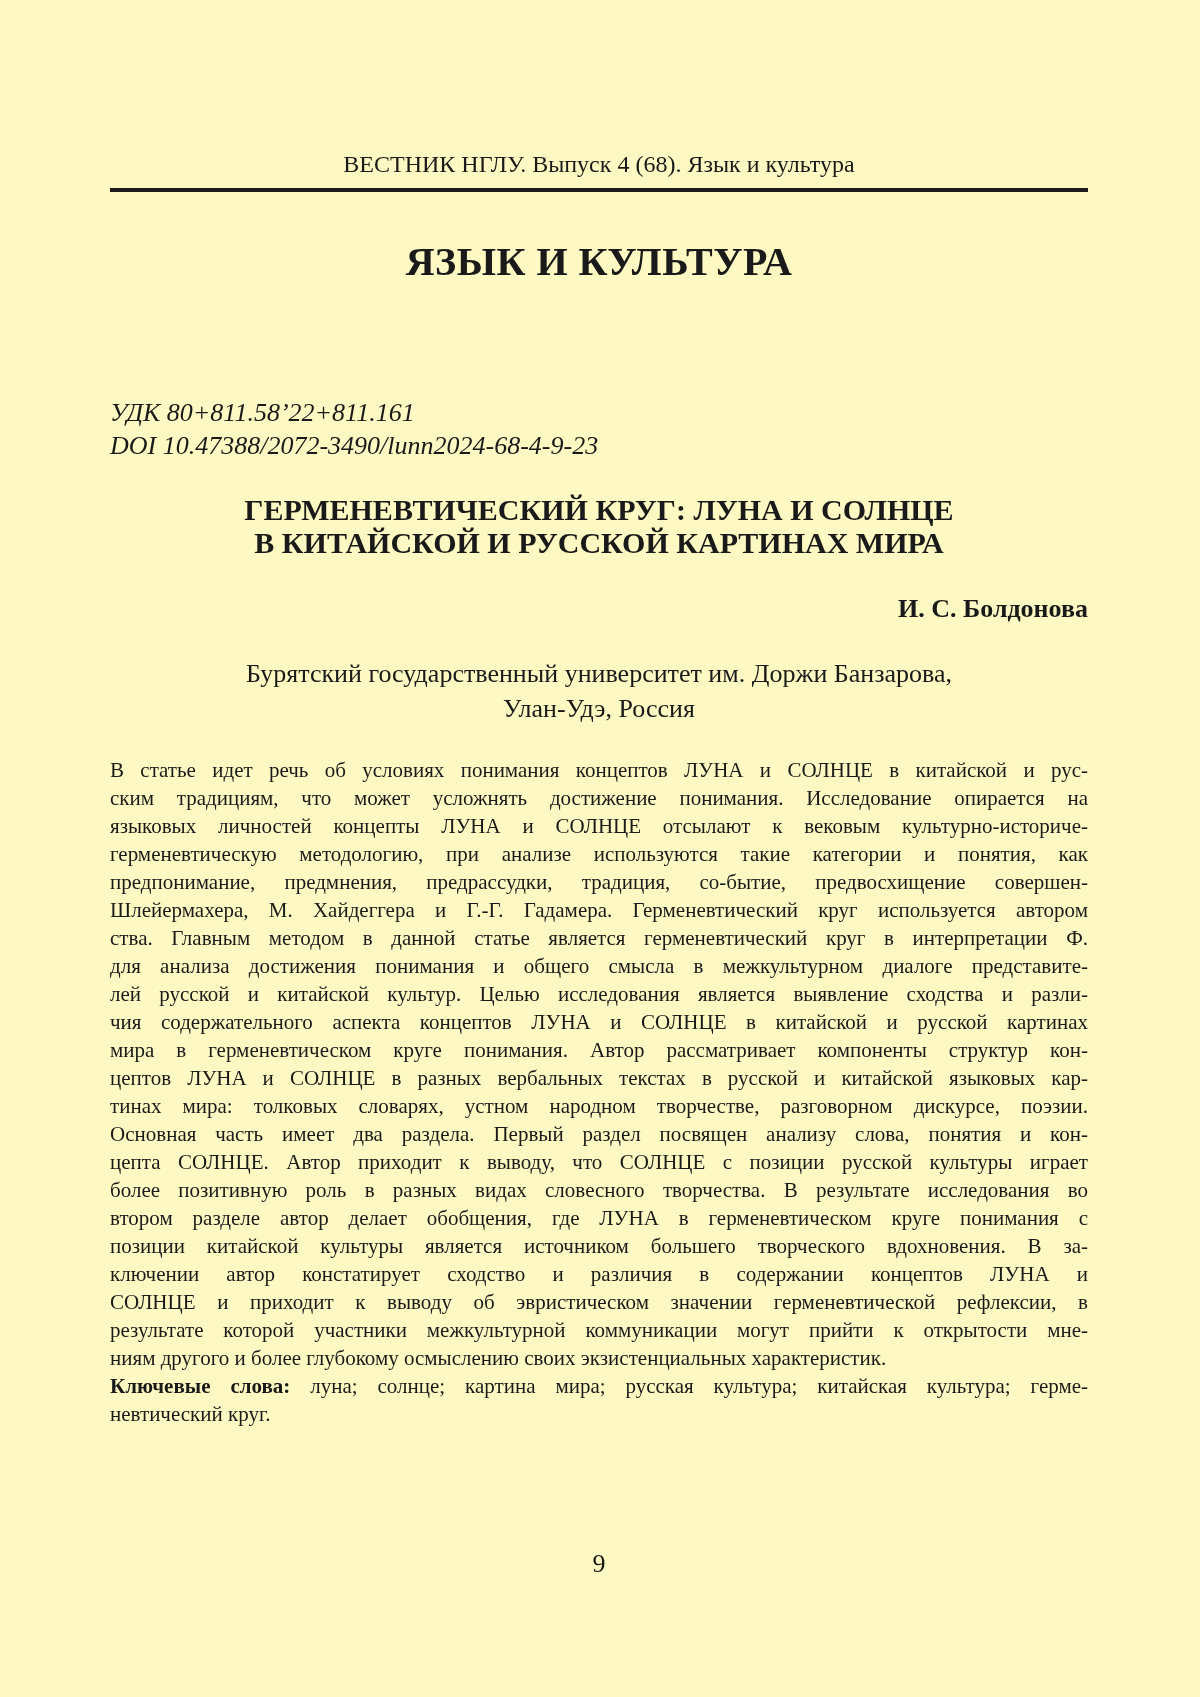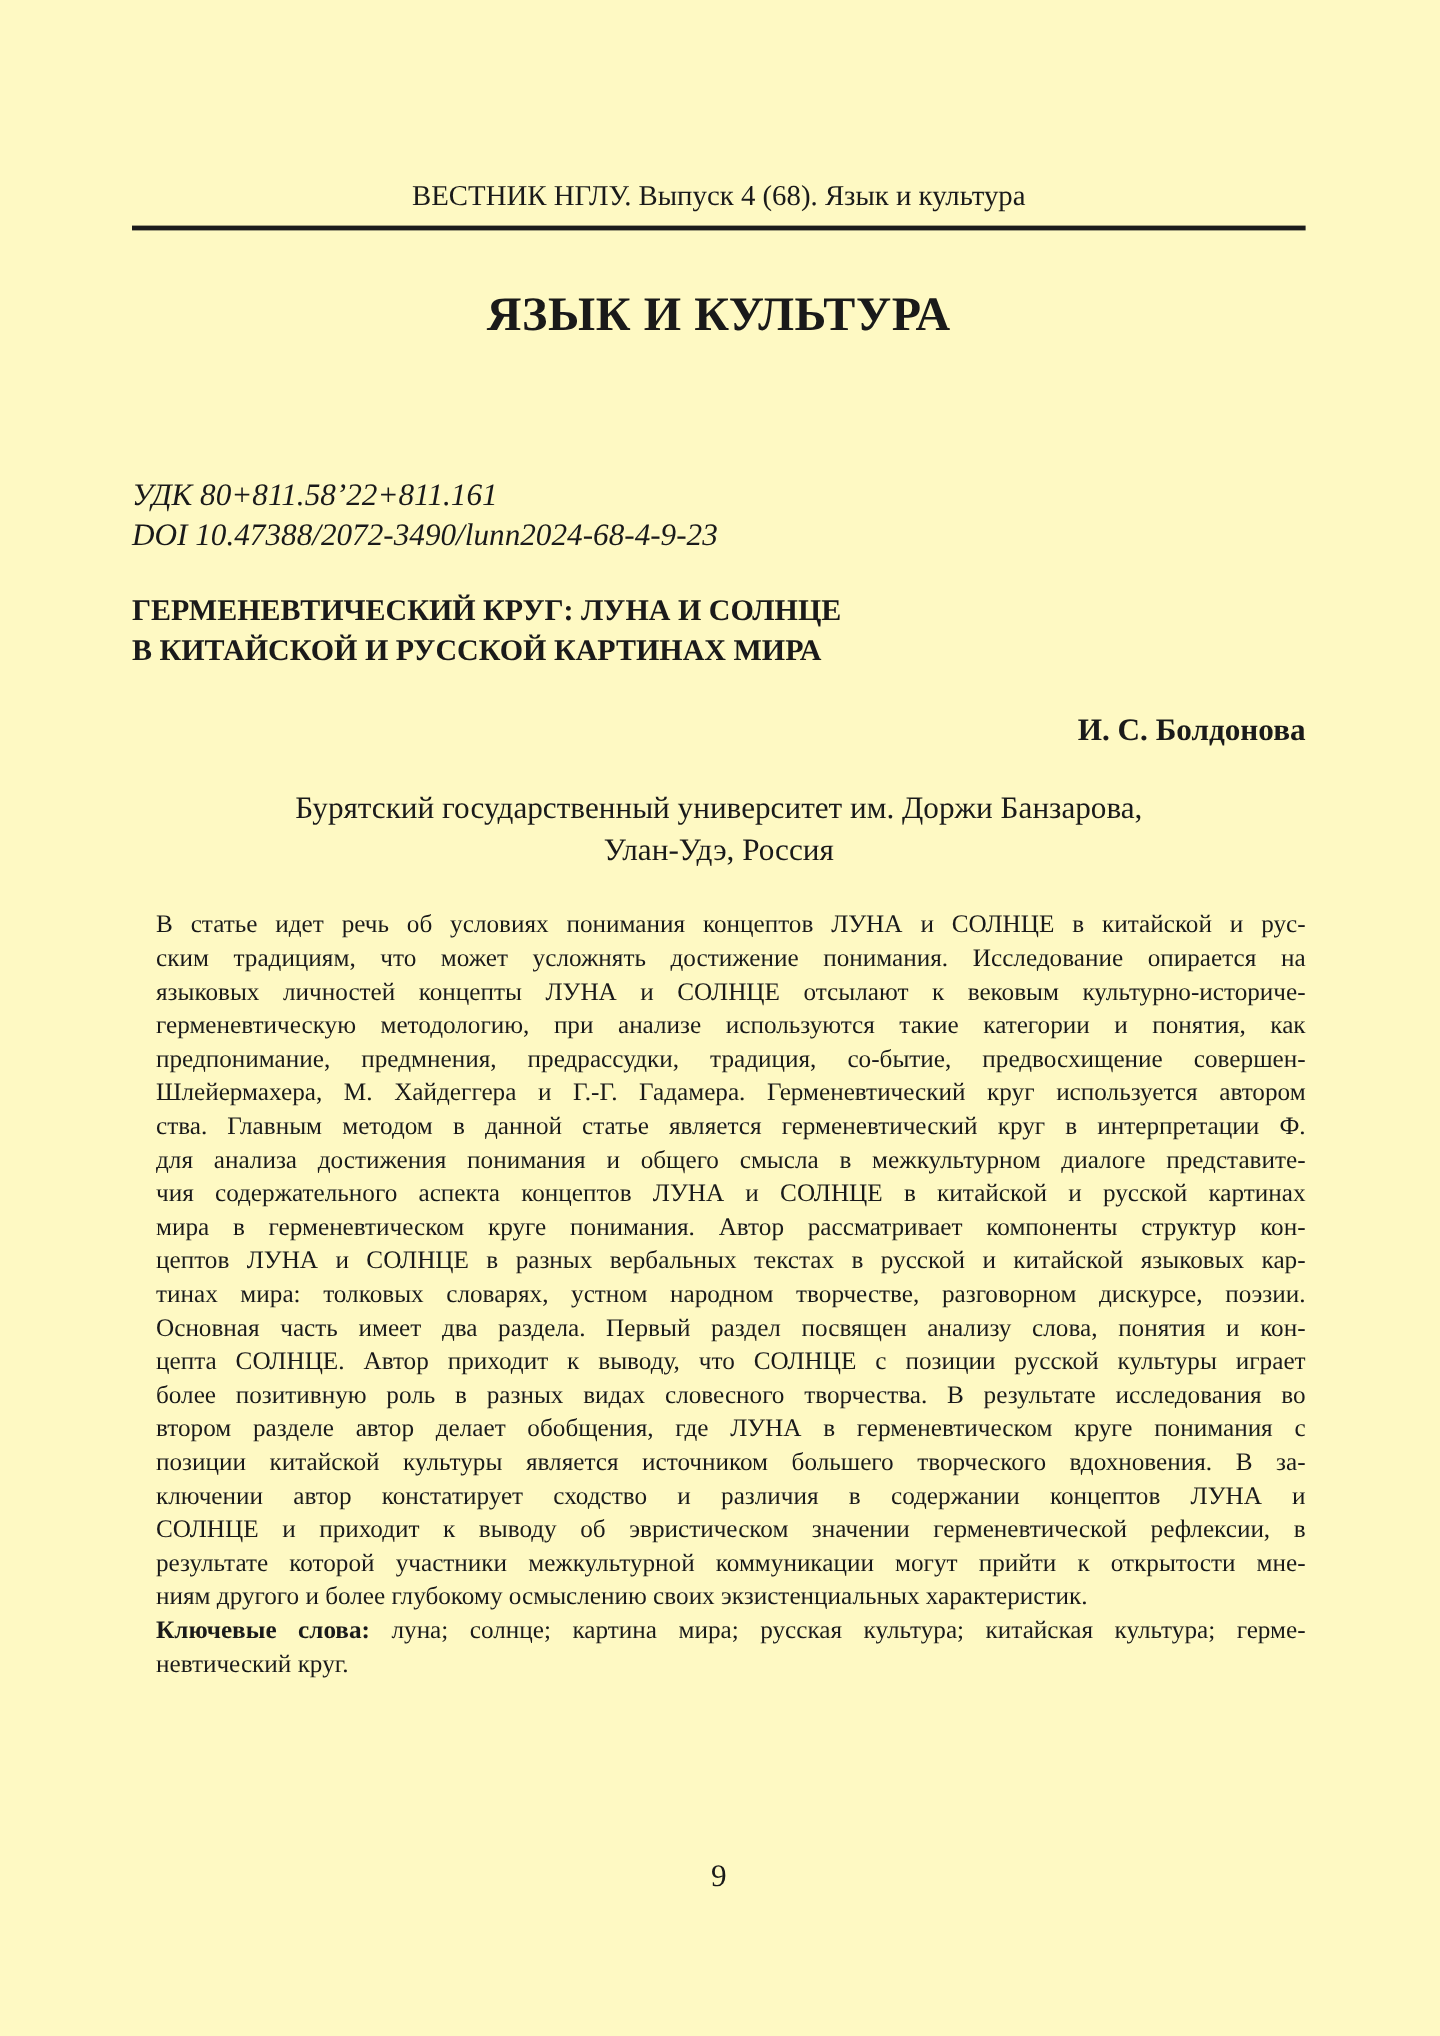--- a/index.html
+++ b/index.html
@@ -24,38 +24,37 @@
     position: absolute; top: 240px; left: 110px; width: 978px;
     text-align: center; font-size: 40px; line-height: 44px; font-weight: bold;
     letter-spacing: 0.5px;
   }
   .udc-block {
     position: absolute; top: 396px; left: 110px; width: 978px;
     font-style: italic; font-size: 26px; line-height: 33px;
   }
   .article-title {
     position: absolute; top: 493px; left: 110px; width: 978px;
-    text-align: left; font-weight: bold; font-size: 25px; line-height: 33px;
+    text-align: center; font-weight: bold; font-size: 30px; line-height: 33px;
   }
   .author {
     position: absolute; top: 594px; left: 110px; width: 978px;
     text-align: right; font-weight: bold; font-size: 26px; line-height: 30px;
   }
   .affiliation {
     position: absolute; top: 656px; left: 110px; width: 978px;
     text-align: center; font-size: 26px; line-height: 35px;
   }
   .abstract {
     position: absolute; top: 756px; left: 110px; width: 978px;
     font-size: 21px; line-height: 28px;
   }
   .jline {
     text-align: justify;
     text-align-last: justify;
-    margin-left: 20px;
   }
   .abstract-lines .jline:last-child { text-align-last: left; }
   .kw-label { font-weight: bold; }
   .kw-line2 { text-align-last: left; }
   .page-number {
     position: absolute; top: 1549px; left: 110px; width: 978px;
     text-align: center; font-size: 26px; line-height: 30px;
   }
 </style>
 </head>
@@ -89,20 +88,21 @@
   <div class="abstract">
     <div class="abstract-lines">
         <div class="jline">В статье идет речь об условиях понимания концептов ЛУНА и СОЛНЦЕ в китайской и рус-</div>
         <div class="jline">ским традициям, что может усложнять достижение понимания. Исследование опирается на</div>
         <div class="jline">языковых личностей концепты ЛУНА и СОЛНЦЕ отсылают к вековым культурно-историче-</div>
         <div class="jline">герменевтическую методологию, при анализе используются такие категории и понятия, как</div>
         <div class="jline">предпонимание, предмнения, предрассудки, традиция, со-бытие, предвосхищение совершен-</div>
         <div class="jline">Шлейермахера, М. Хайдеггера и Г.-Г. Гадамера. Герменевтический круг используется автором</div>
         <div class="jline">ства. Главным методом в данной статье является герменевтический круг в интерпретации Ф.</div>
         <div class="jline">для анализа достижения понимания и общего смысла в межкультурном диалоге представите-</div>
+        <div class="jline">лей русской и китайской культур. Целью исследования является выявление сходства и разли-</div>
         <div class="jline">чия содержательного аспекта концептов ЛУНА и СОЛНЦЕ в китайской и русской картинах</div>
         <div class="jline">мира в герменевтическом круге понимания. Автор рассматривает компоненты структур кон-</div>
         <div class="jline">цептов ЛУНА и СОЛНЦЕ в разных вербальных текстах в русской и китайской языковых кар-</div>
         <div class="jline">тинах мира: толковых словарях, устном народном творчестве, разговорном дискурсе, поэзии.</div>
         <div class="jline">Основная часть имеет два раздела. Первый раздел посвящен анализу слова, понятия и кон-</div>
         <div class="jline">цепта СОЛНЦЕ. Автор приходит к выводу, что СОЛНЦЕ с позиции русской культуры играет</div>
         <div class="jline">более позитивную роль в разных видах словесного творчества. В результате исследования во</div>
         <div class="jline">втором разделе автор делает обобщения, где ЛУНА в герменевтическом круге понимания с</div>
         <div class="jline">позиции китайской культуры является источником большего творческого вдохновения. В за-</div>
         <div class="jline">ключении автор констатирует сходство и различия в содержании концептов ЛУНА и</div>

